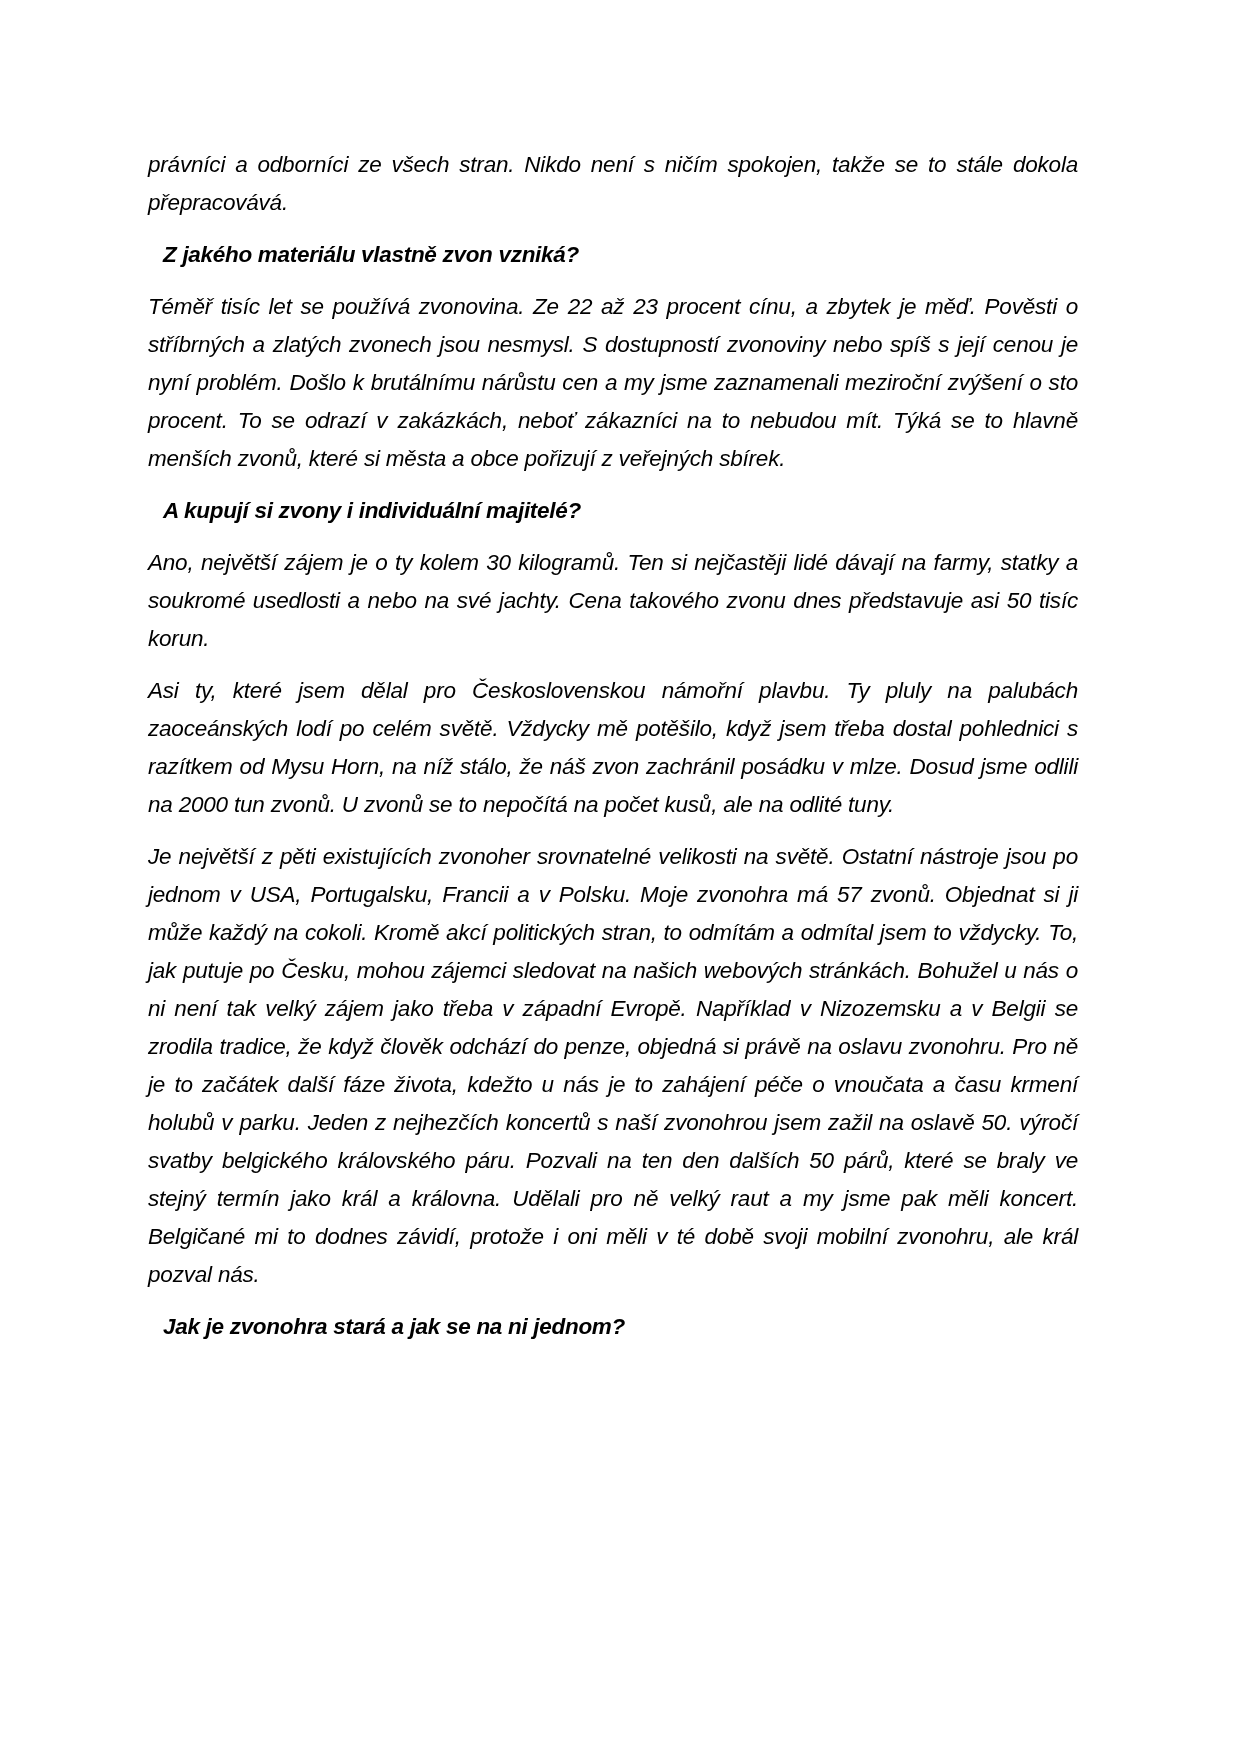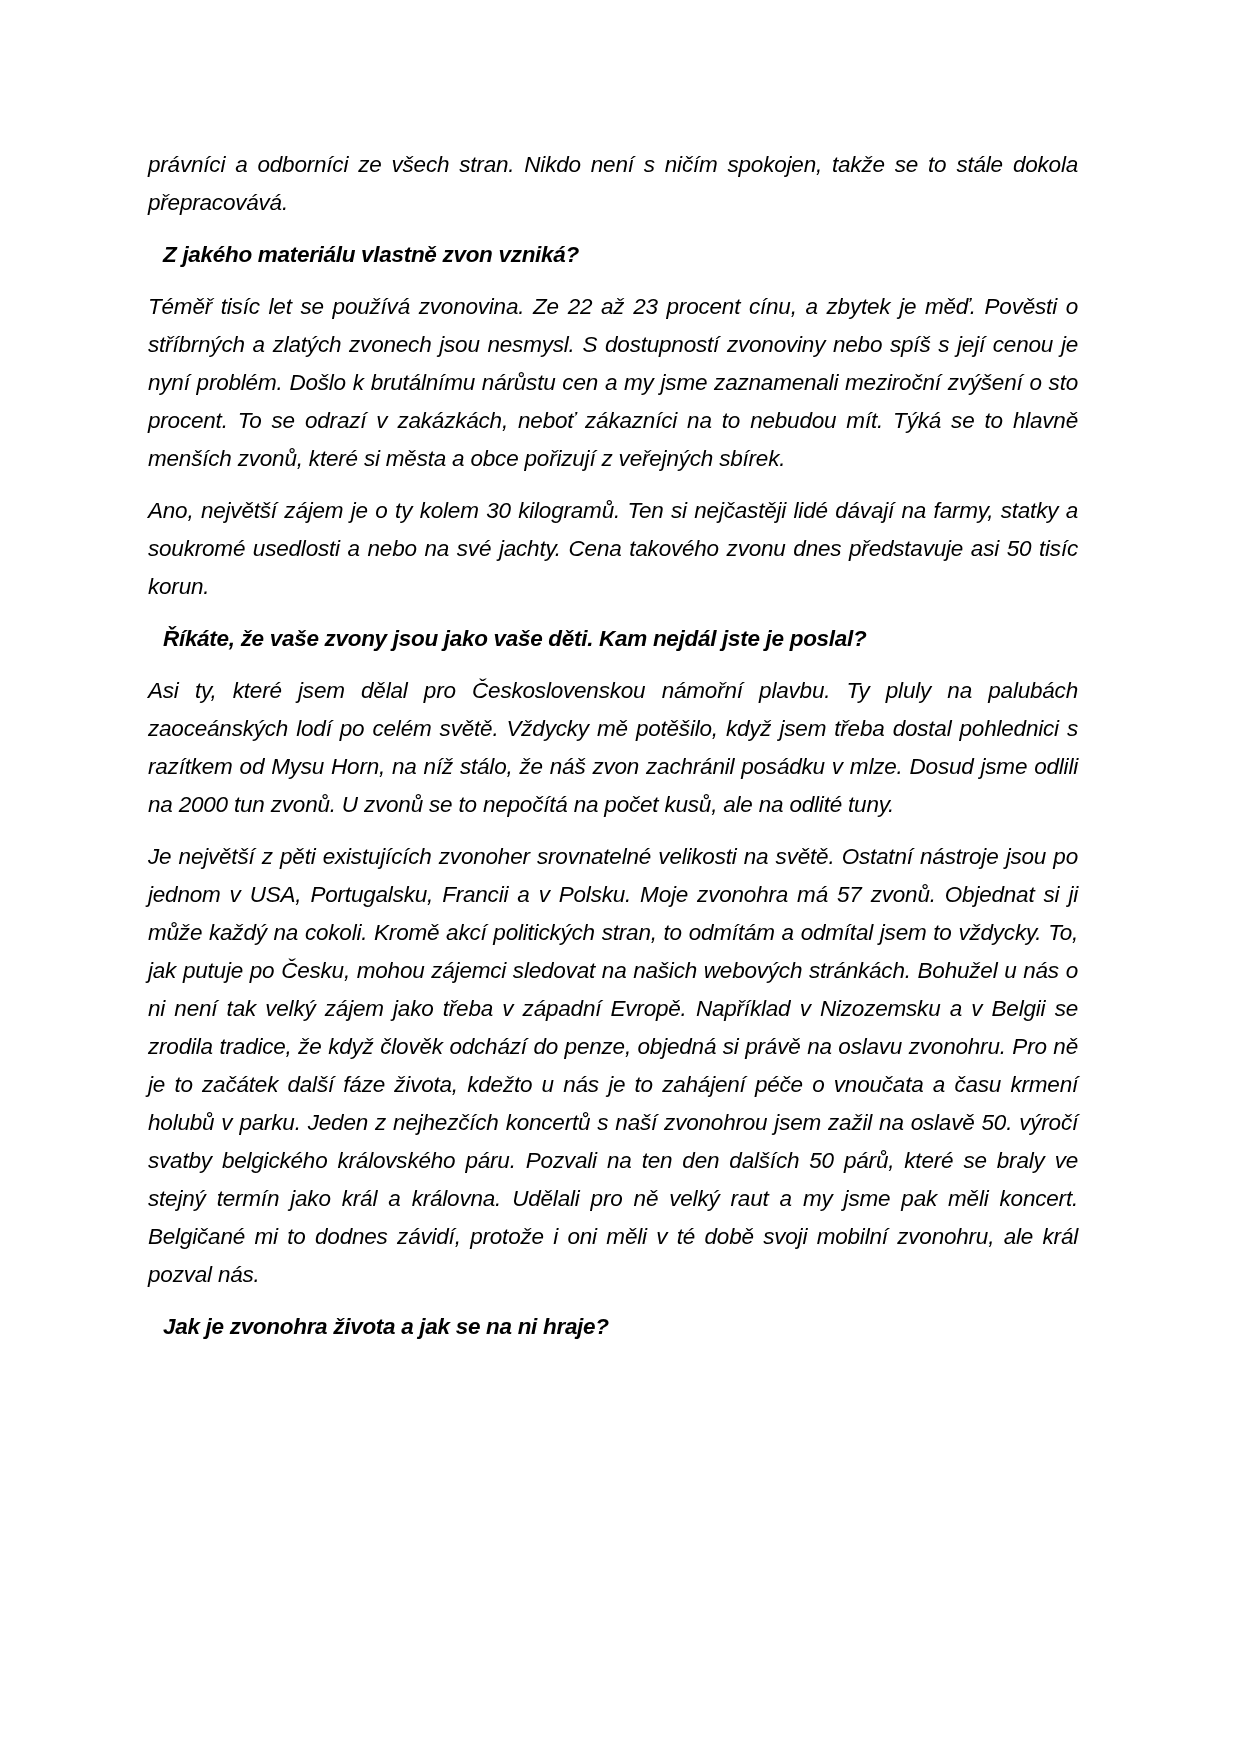--- a/index.html
+++ b/index.html
@@ -35,18 +35,18 @@
       letter-spacing: -0.3px;
     }
   </style>
 </head>
 <body>
 
 <div class="page">
   <p class="para">právníci a odborníci ze všech stran. Nikdo není s ničím spokojen, takže se to stále dokola přepracovává.</p>
   <p class="question">Z jakého materiálu vlastně zvon vzniká?</p>
   <p class="para">Téměř tisíc let se používá zvonovina. Ze 22 až 23 procent cínu, a zbytek je měď. Pověsti o stříbrných a zlatých zvonech jsou nesmysl. S dostupností zvonoviny nebo spíš s její cenou je nyní problém. Došlo k brutálnímu nárůstu cen a my jsme zaznamenali meziroční zvýšení o sto procent. To se odrazí v zakázkách, neboť zákazníci na to nebudou mít. Týká se to hlavně menších zvonů, které si města a obce pořizují z veřejných sbírek.</p>
+  <p class="question">A kupují si zvony i individuální majitelé?</p>
   <p class="para">Ano, největší zájem je o ty kolem 30 kilogramů. Ten si nejčastěji lidé dávají na farmy, statky a soukromé usedlosti a nebo na své jachty. Cena takového zvonu dnes představuje asi 50 tisíc korun.</p>
-  <p class="question">Říkáte, že vaše zvony jsou jako vaše děti. Kam nejdál jste je poslal?</p>
   <p class="para">Asi ty, které jsem dělal pro Československou námořní plavbu. Ty pluly na palubách zaoceánských lodí po celém světě. Vždycky mě potěšilo, když jsem třeba dostal pohlednici s razítkem od Mysu Horn, na níž stálo, že náš zvon zachránil posádku v mlze. Dosud jsme odlili na 2000 tun zvonů. U zvonů se to nepočítá na počet kusů, ale na odlité tuny.</p>
   <p class="para">Je největší z pěti existujících zvonoher srovnatelné velikosti na světě. Ostatní nástroje jsou po jednom v USA, Portugalsku, Francii a v Polsku. Moje zvonohra má 57 zvonů. Objednat si ji může každý na cokoli. Kromě akcí politických stran, to odmítám a odmítal jsem to vždycky. To, jak putuje po Česku, mohou zájemci sledovat na našich webových stránkách. Bohužel u nás o ni není tak velký zájem jako třeba v západní Evropě. Například v Nizozemsku a v Belgii se zrodila tradice, že když člověk odchází do penze, objedná si právě na oslavu zvonohru. Pro ně je to začátek další fáze života, kdežto u nás je to zahájení péče o vnoučata a času krmení holubů v parku. Jeden z nejhezčích koncertů s naší zvonohrou jsem zažil na oslavě 50. výročí svatby belgického královského páru. Pozvali na ten den dalších 50 párů, které se braly ve stejný termín jako král a královna. Udělali pro ně velký raut a my jsme pak měli koncert. Belgičané mi to dodnes závidí, protože i oni měli v té době svoji mobilní zvonohru, ale král pozval nás.</p>
-  <p class="question">Jak je zvonohra života a jak se na ni hraje?</p>
+  <p class="question">Jak je zvonohra stará a jak se na ni jednom?</p>
 </div>
 
 </body></html>

